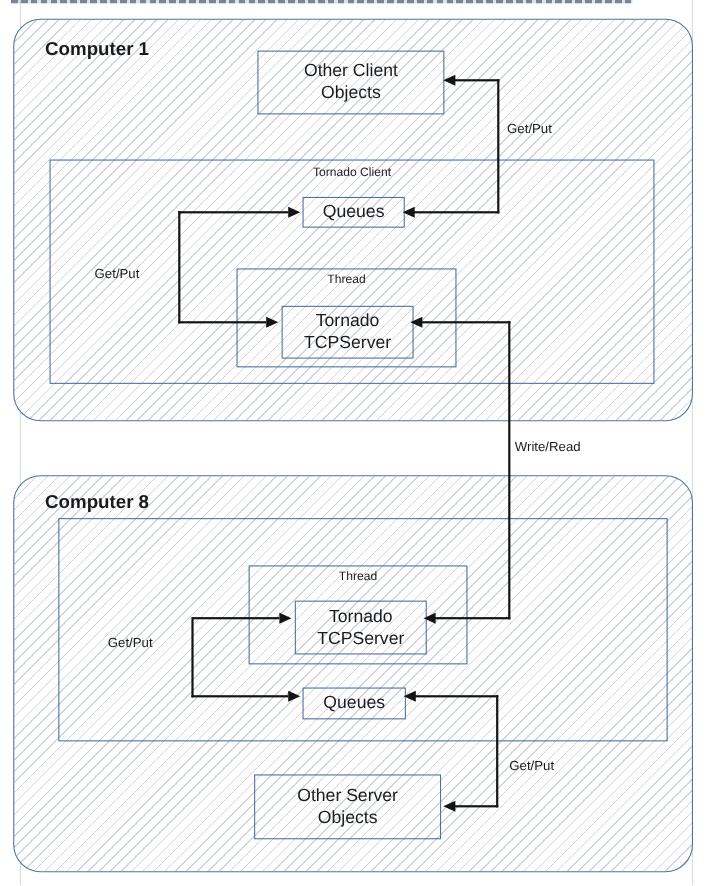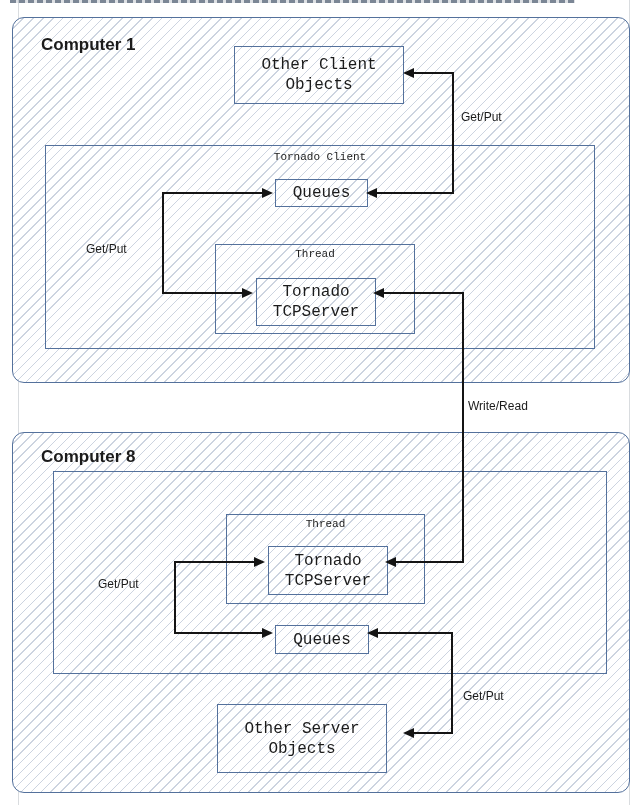--- a/index.html
+++ b/index.html
@@ -8,28 +8,28 @@
     font-family:"Liberation Sans","DejaVu Sans",sans-serif;color:#1b1b1b;
   }
   
   .guide-v{position:absolute;top:0;width:1px;height:805px;background:#d9dcdf;}
   .page-break{
     position:absolute;left:10px;top:0;width:565px;height:3px;
     background:repeating-linear-gradient(90deg,#7b8695 0 6px,rgba(123,134,149,0.25) 6px 9px);
   }
   
   .computer{
-    position:absolute;border:1.6px solid #54719c;border-radius:12px;
+    position:absolute;border:1.6px solid #54719c;border-radius:25px;
     background-color:#ffffff;
     background-image:repeating-linear-gradient(135deg,rgba(88,112,152,0.30) 0px,rgba(88,112,152,0.30) 1px,transparent 1px,transparent 7px);
     box-sizing:border-box;
   }
   .computer-label{position:absolute;left:28px;font-size:17px;font-weight:bold;white-space:nowrap;}
   
-  .bbox{position:absolute;border:1.4px solid #54719c;box-sizing:border-box;background:transparent;font-family:Liberation Mono, monospace;}
+  .bbox{position:absolute;border:1.4px solid #54719c;box-sizing:border-box;background:transparent;}
   .bbox-title{position:absolute;left:0;width:100%;text-align:center;font-size:11px;white-space:nowrap;}
   .center-text{
     display:flex;flex-direction:column;align-items:center;justify-content:center;
     font-size:16px;line-height:20px;text-align:center;
   }
   .free-label{position:absolute;font-size:12px;white-space:nowrap;}
   
   .seg{position:absolute;background:#141414;}
   .ah{position:absolute;width:0;height:0;border-top:5px solid transparent;border-bottom:5px solid transparent;}
   .ah-w{border-right:11px solid #141414;}  
@@ -80,21 +80,21 @@
           <span>Tornado</span>
           <span>TCPServer</span>
         </div>
       </div>
 
       <div class="bbox center-text" style="left:221px;top:153px;width:94px;height:29px">
         <span>Queues</span>
       </div>
     </div>
 
-    <div class="bbox center-text" style="left:204px;top:271px;width:170px;height:69px">
+    <div class="bbox center-text" style="left:218px;top:271px;width:170px;height:59px">
       <span>Other Server</span>
       <span>Objects</span>
     </div>
   </div>
 
   <div class="ah ah-w" style="left:403px;top:68px"></div>
   <div class="seg" style="left:412px;top:72px;width:42px;height:2px"></div>
   <div class="seg" style="left:452px;top:72px;width:2px;height:122px"></div>
   <div class="seg" style="left:375px;top:192px;width:79px;height:2px"></div>
   <div class="ah ah-w" style="left:366px;top:188px"></div>

